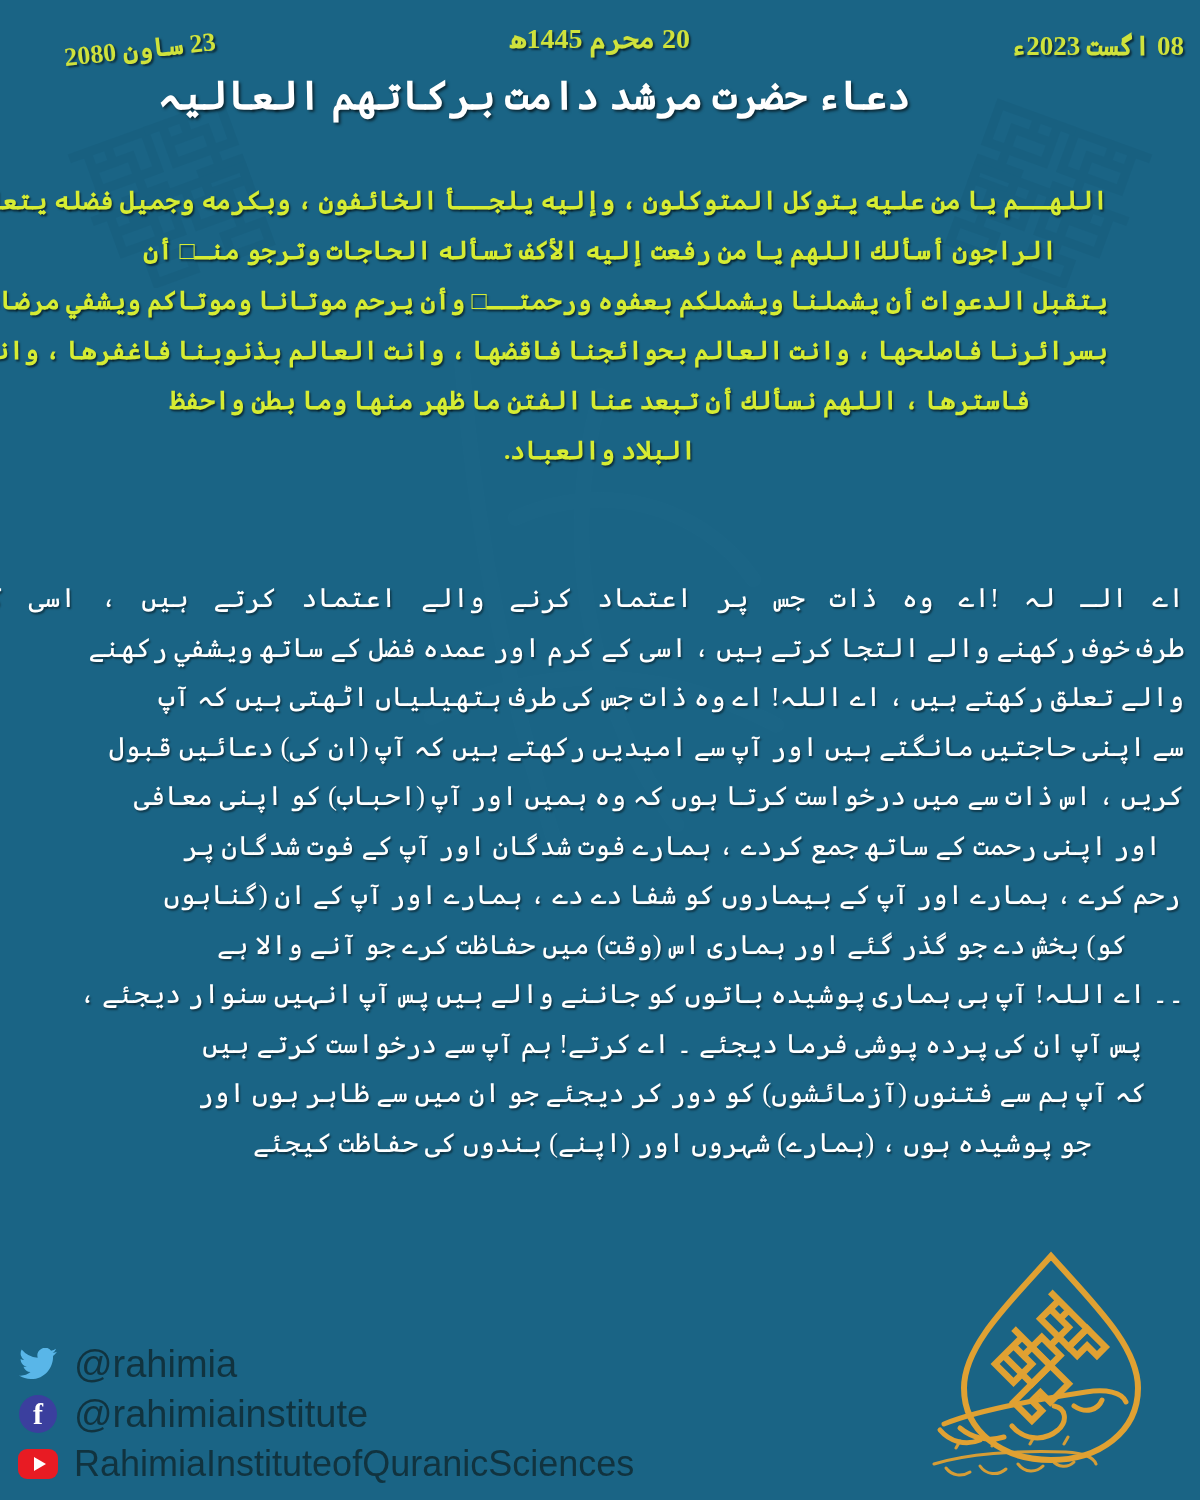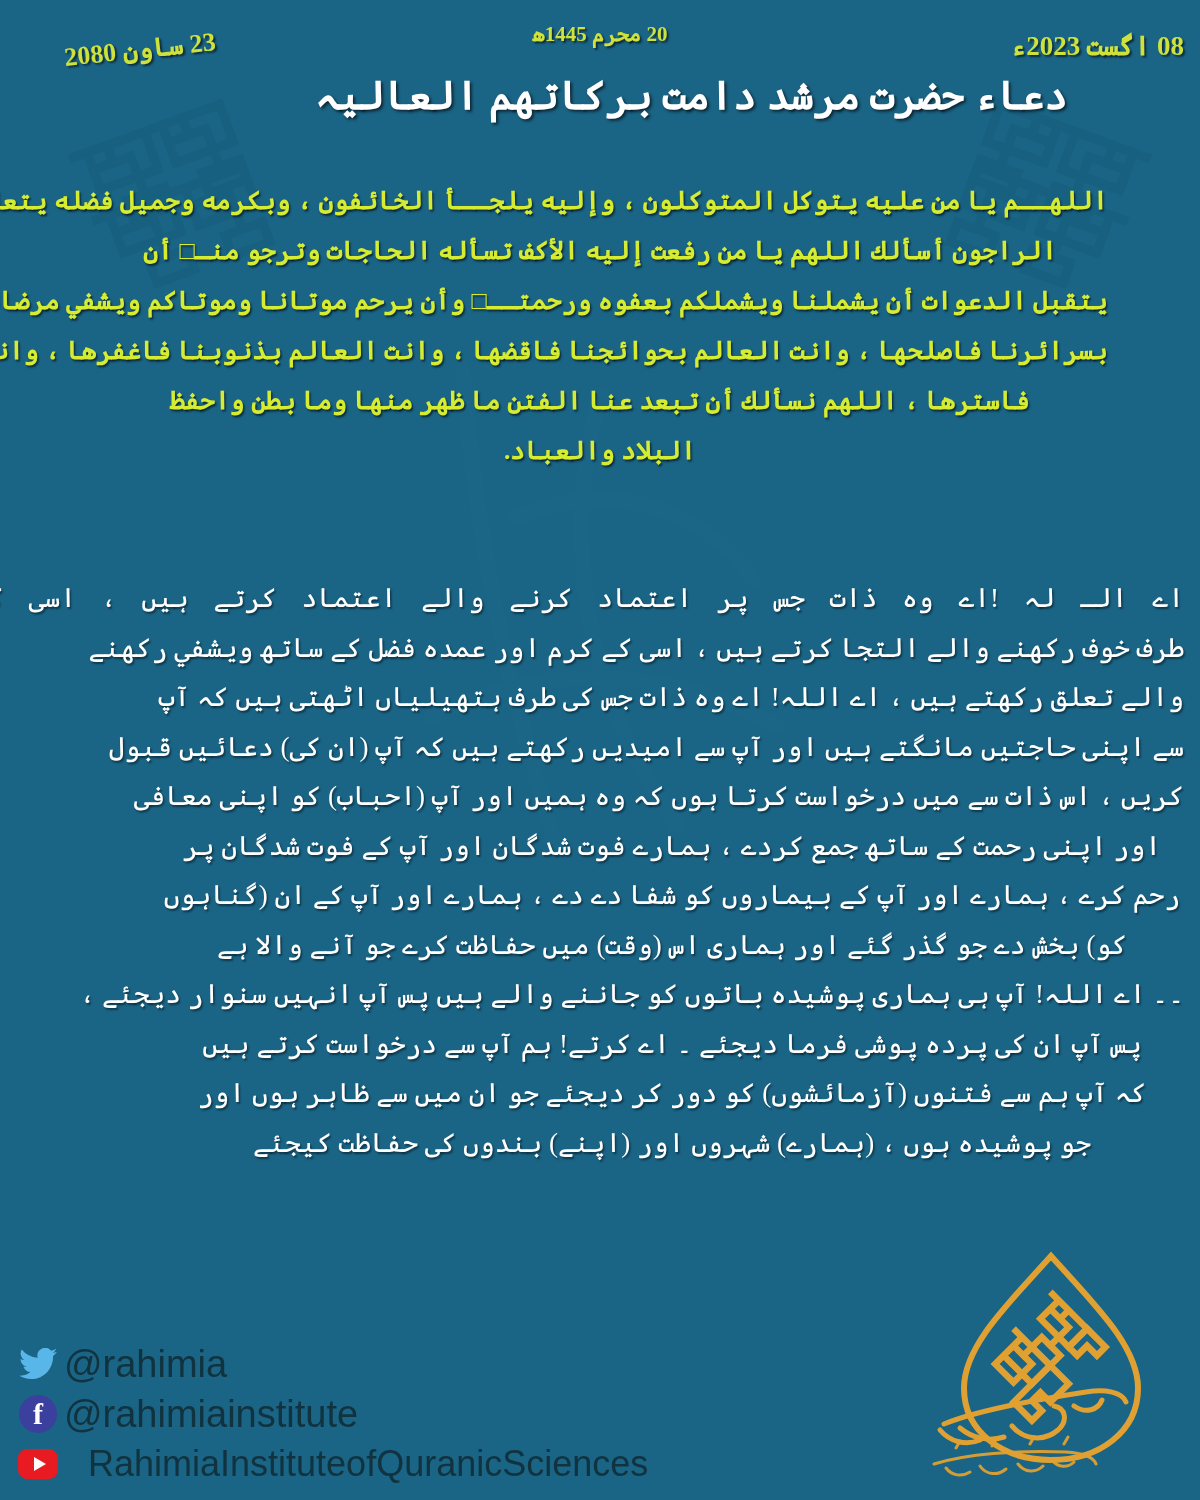--- a/index.html
+++ b/index.html
@@ -69,40 +69,41 @@
     font-weight: bold;
     font-size: 27px;
     text-shadow: 2px 2px 2px rgba(0,0,0,0.55);
     white-space: nowrap;
     direction: rtl;
   }
   .date-hijri {
     top: 22px;
     left: 50%;
     transform: translateX(-50%);
-    font-size: 21px;
+    font-size: 28px;
   }
   .date-gregorian {
     top: 30px;
     right: 16px;
     font-size: 27px;
   }
   .date-local {
     top: 34px;
     left: 64px;
     font-size: 26px;
     transform: rotate(-6deg);
   }
 
   
   .title {
     position: absolute;
     top: 72px;
     left: 0;
     width: 1068px;
+    text-align: center;
     color: #ffffff;
     font-family: "Liberation Serif", serif;
     font-weight: bold;
     font-size: 40px;
     letter-spacing: 0.5px;
     text-shadow: 2px 2px 3px rgba(0,0,0,0.6);
     direction: rtl;
   }
 
   
@@ -158,38 +159,39 @@
     bottom: 10px;
     width: 680px;
     direction: ltr;
     text-align: left;
   }
   .social-row {
     display: flex;
     align-items: center;
     height: 48px;
     margin-bottom: 2px;
+    gap: 10px;
   }
   .social-icon {
     width: 40px;
     height: 40px;
     flex: 0 0 40px;
     display: flex;
     align-items: center;
     justify-content: center;
     margin-right: 6px;
   }
   .social-label {
     color: #11333f;
     font-family: "Liberation Sans", sans-serif;
     font-size: 38px;
     line-height: 40px;
     white-space: nowrap;
   }
-  .social-row.youtube .social-label { font-size: 36px; margin-left: 24px; }
+  .social-row.youtube .social-label { font-size: 36px; }
 
   .fb-circle {
     width: 38px; height: 38px;
     border-radius: 50%;
     background: #3b3f9e;
     display: flex; align-items: center; justify-content: center;
     color: #fff;
     font-family: "Liberation Serif", serif;
     font-weight: bold;
     font-size: 30px;

